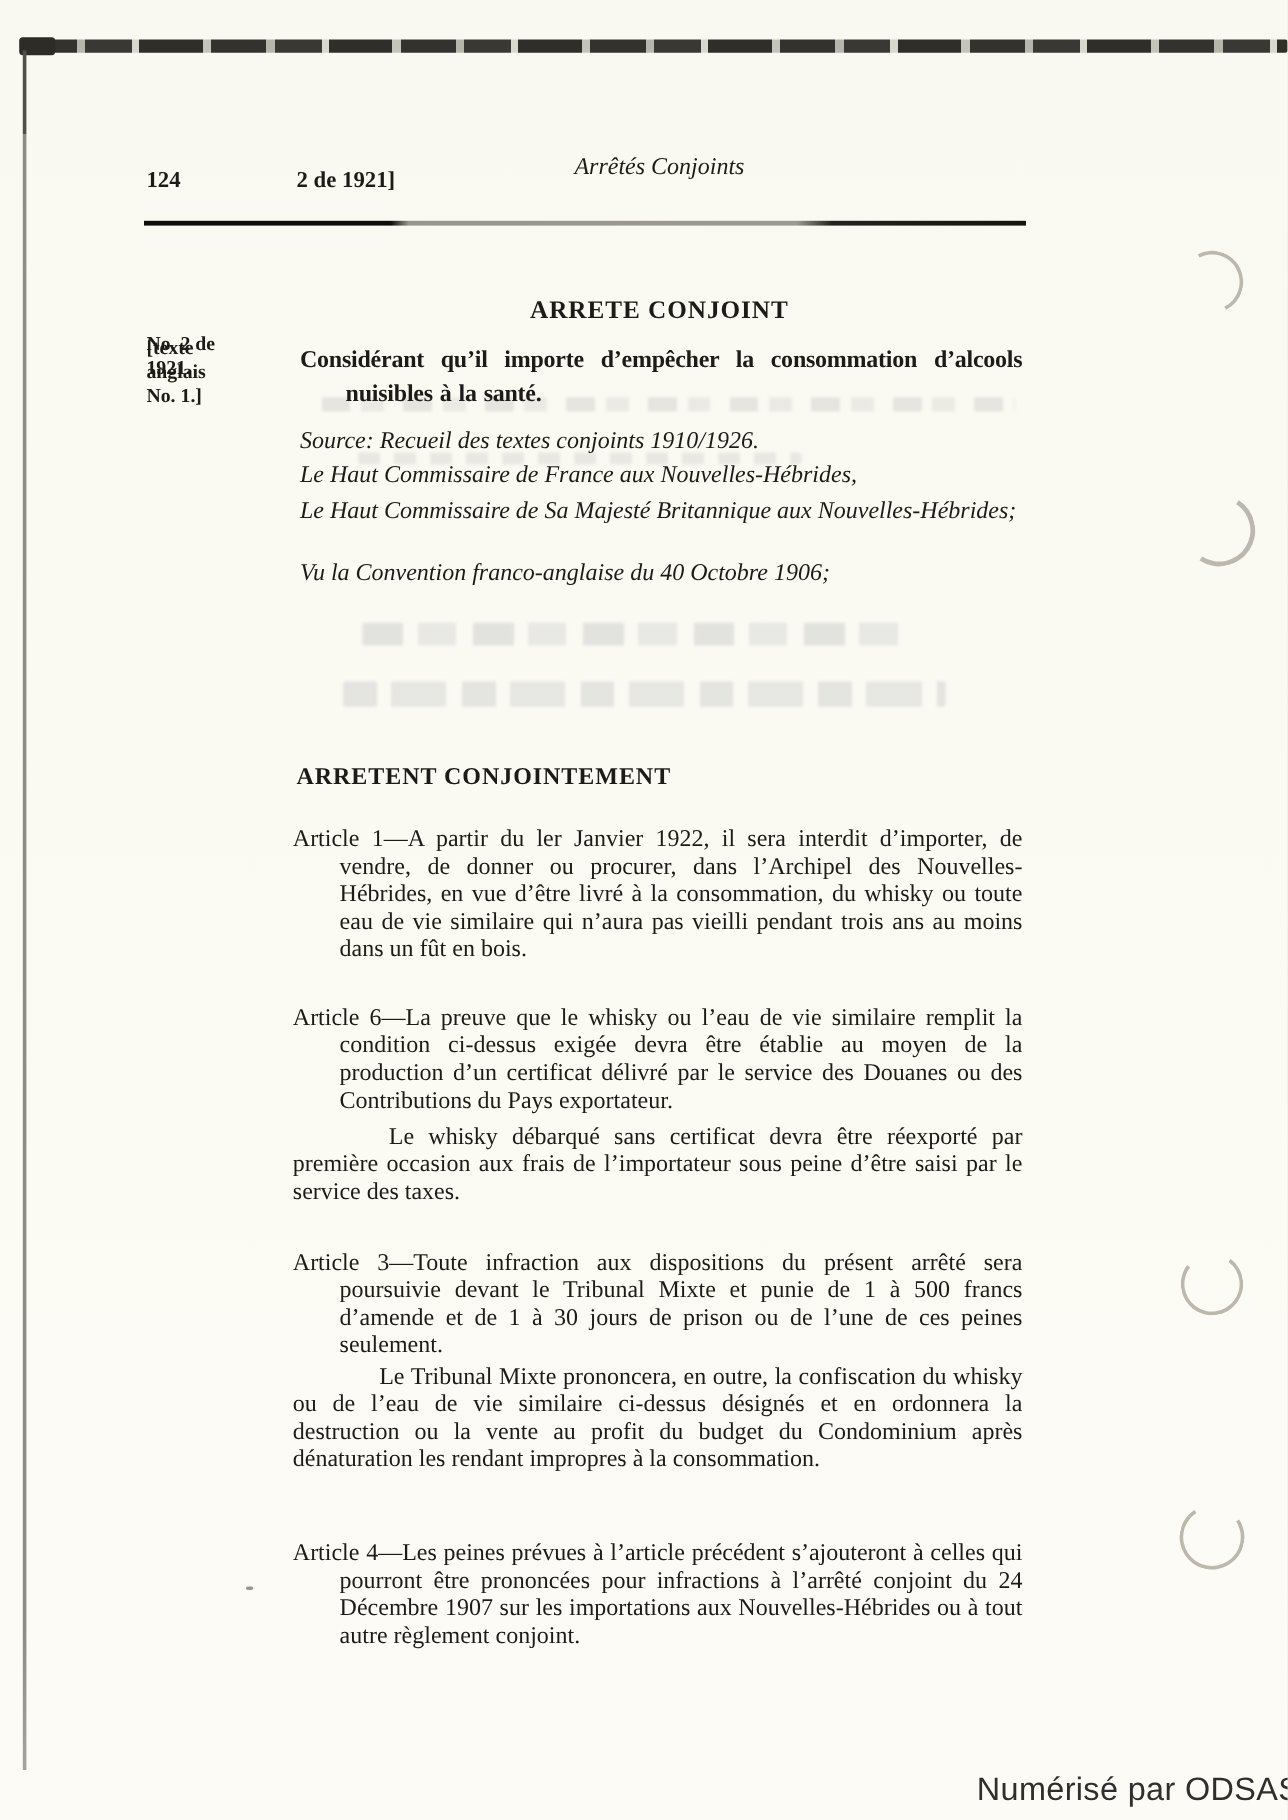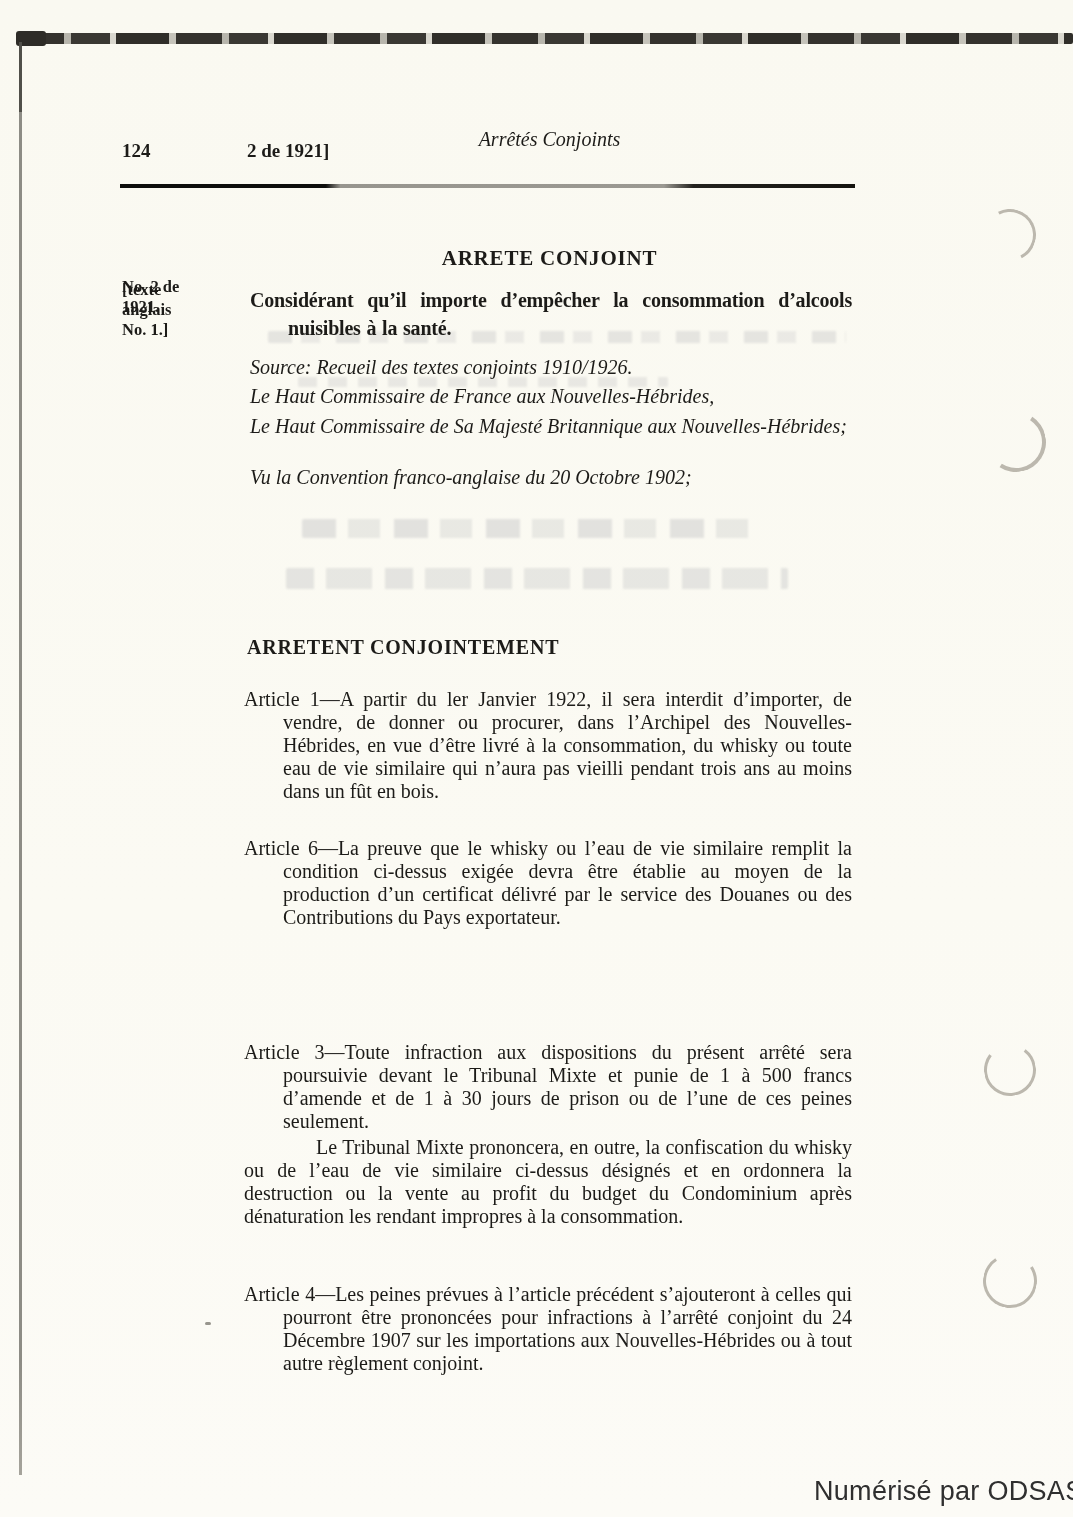--- a/index.html
+++ b/index.html
@@ -121,30 +121,31 @@
     <div>No. 1.]</div>
   </div>
 
   <div class="abs doc-title">ARRETE CONJOINT</div>
 
   <div class="abs preamble">Considérant qu’il importe d’empêcher la consommation d’alcools nuisibles à la santé.</div>
 
   <div class="abs src">Source: Recueil des textes conjoints 1910/1926.</div>
   <div class="abs auth2">Le Haut Commissaire de Sa Majesté Britannique aux Nouvelles-Hébrides;</div>
   <div class="abs auth1">Le Haut Commissaire de France aux Nouvelles-Hébrides,</div>
-  <div class="abs auth3">Vu la Convention franco-anglaise du 20 Octobre 1902;</div>
+  <div class="abs auth3">Vu la Convention franco-anglaise du 40 Octobre 1906;</div>
 
   <div class="abs enact">ARRETENT CONJOINTEMENT</div>
 
   <div class="abs article a1">
     <p class="lead">Article 1—A partir du ler Janvier 1922, il sera interdit d’importer, de vendre, de donner ou procurer, dans l’Archipel des Nouvelles-Hébrides, en vue d’être livré à la consommation, du whisky ou toute eau de vie similaire qui n’aura pas vieilli pendant trois ans au moins dans un fût en bois.</p>
   </div>
 
   <div class="abs article a2">
     <p class="lead">Article 6—La preuve que le whisky ou l’eau de vie similaire remplit la condition ci-dessus exigée devra être établie au moyen de la production d’un certificat délivré par le service des Douanes ou des Contributions du Pays exportateur.</p>
+    <p class="cont">Le whisky débarqué sans certificat devra être réexporté par première occasion aux frais de l’importateur sous peine d’être saisi par le service des taxes.</p>
   </div>
 
   <div class="abs article a3">
     <p class="lead">Article 3—Toute infraction aux dispositions du présent arrêté sera poursuivie devant le Tribunal Mixte et punie de 1 à 500 francs d’amende et de 1 à 30 jours de prison ou de l’une de ces peines seulement.</p>
     <p class="cont">Le Tribunal Mixte prononcera, en outre, la confiscation du whisky ou de l’eau de vie similaire ci-dessus désignés et en ordonnera la destruction ou la vente au profit du budget du Condominium après dénaturation les rendant impropres à la consommation.</p>
   </div>
 
   <div class="abs article a4">
     <p class="lead">Article 4—Les peines prévues à l’article précédent s’ajouteront à celles qui pourront être prononcées pour infractions à l’arrêté conjoint du 24 Décembre 1907 sur les importations aux Nouvelles-Hébrides ou à tout autre règlement conjoint.</p>
   </div>

